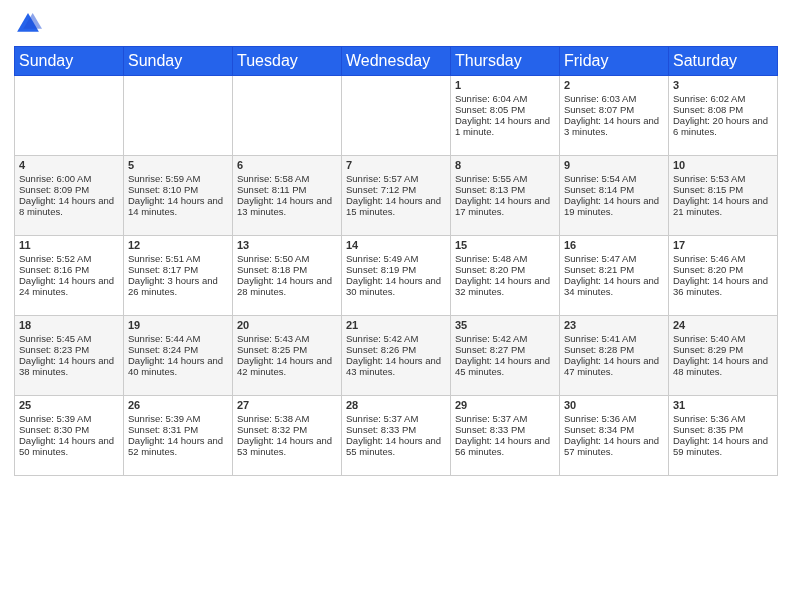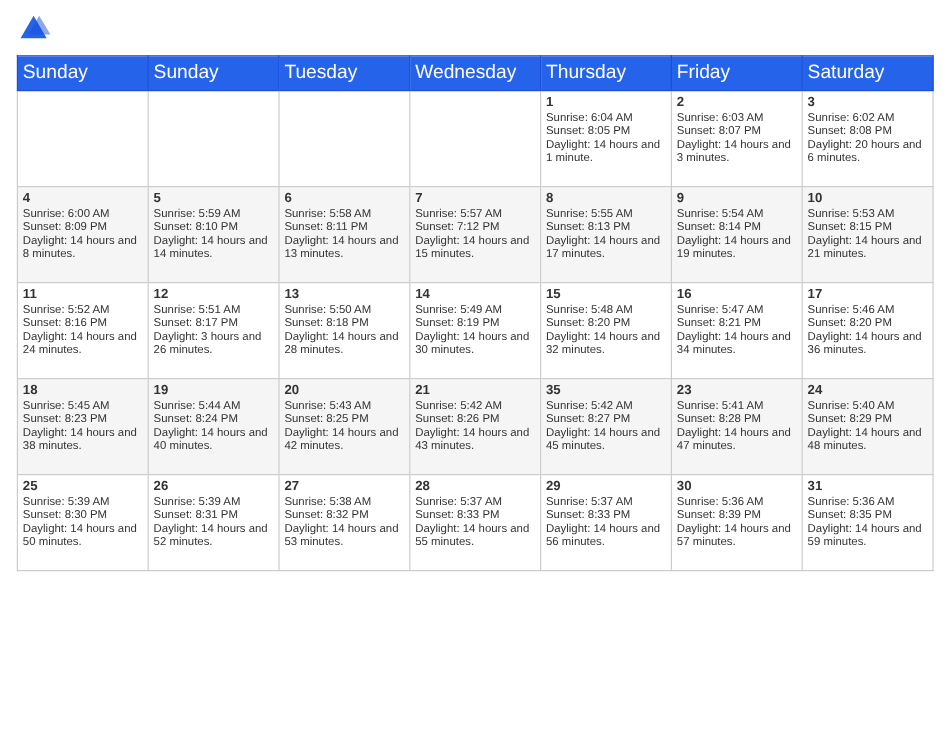--- a/index.html
+++ b/index.html
@@ -301,21 +301,21 @@
           </td>
           <td>
             <span class="day-number">29</span>
             <div>Sunrise: 5:37 AM</div>
             <div>Sunset: 8:33 PM</div>
             <div>Daylight: 14 hours and 56 minutes.</div>
           </td>
           <td>
             <span class="day-number">30</span>
             <div>Sunrise: 5:36 AM</div>
-            <div>Sunset: 8:39 PM</div>
+            <div>Sunset: 8:34 PM</div>
             <div>Daylight: 14 hours and 57 minutes.</div>
           </td>
           <td>
             <span class="day-number">31</span>
             <div>Sunrise: 5:36 AM</div>
             <div>Sunset: 8:35 PM</div>
             <div>Daylight: 14 hours and 59 minutes.</div>
           </td>
         </tr>
       </tbody>

